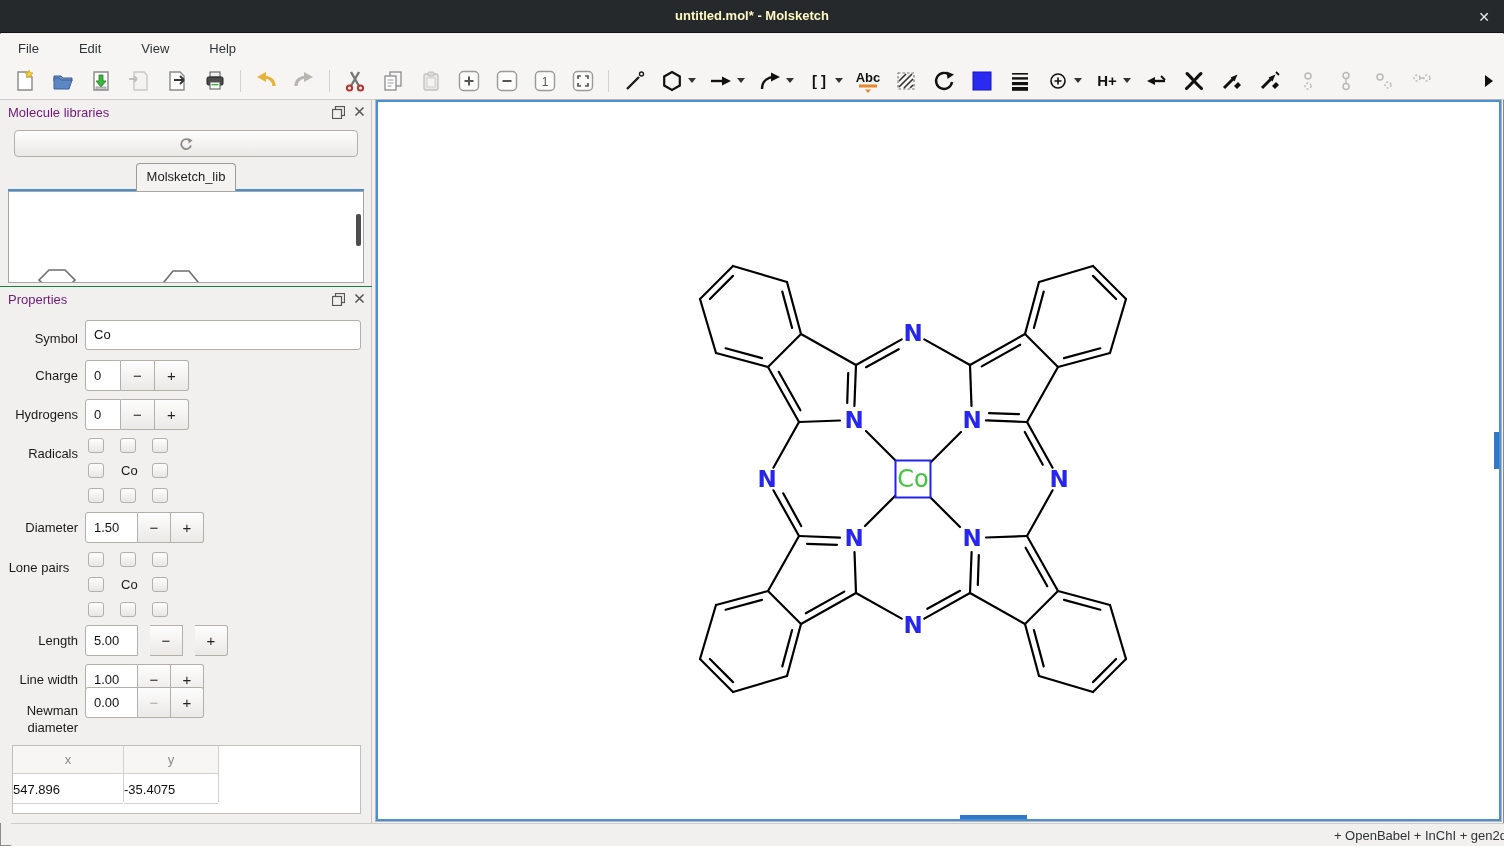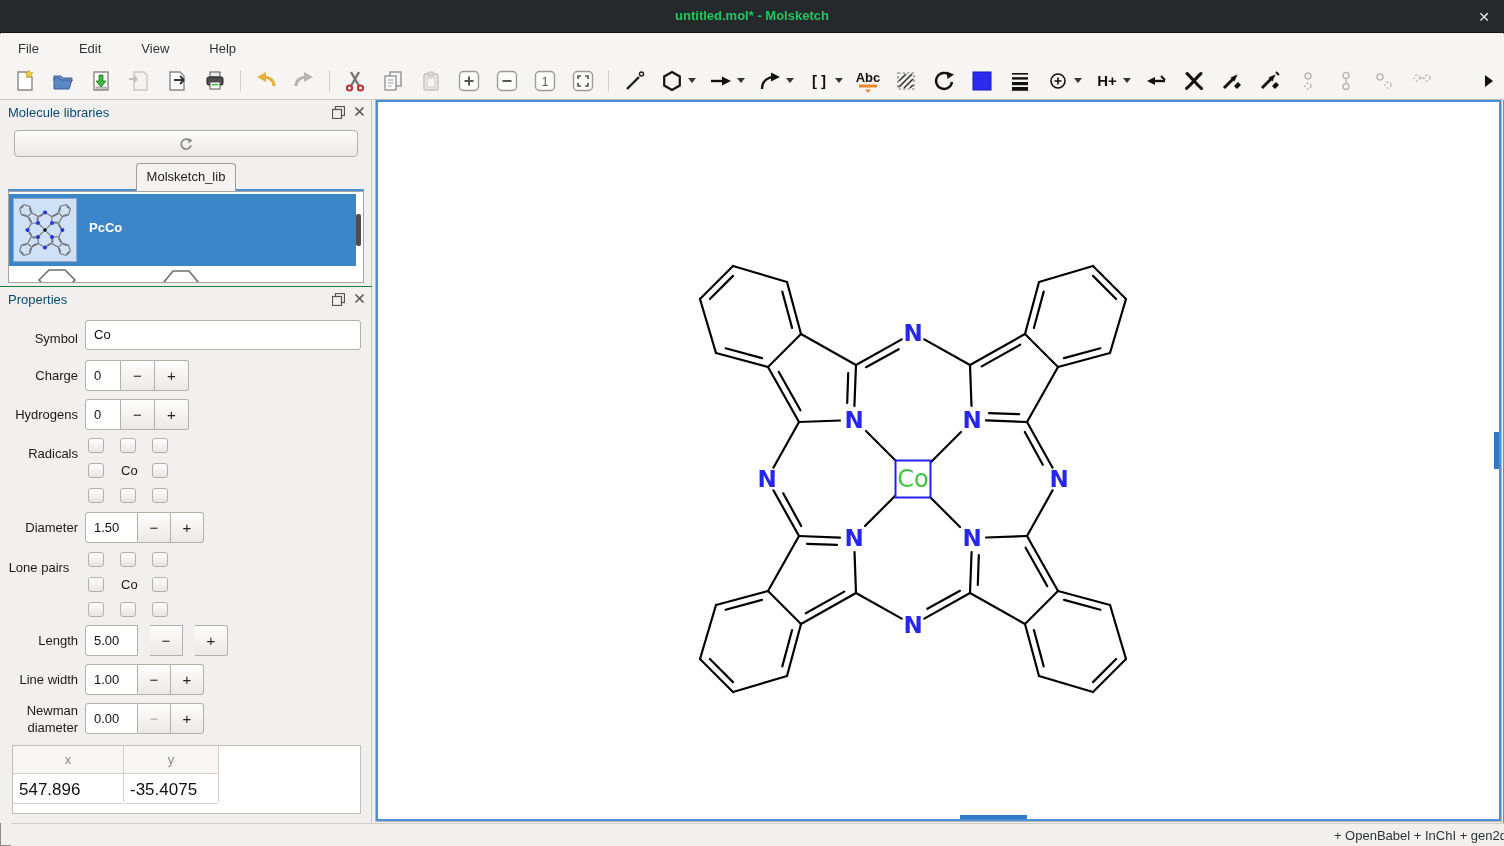--- a/index.html
+++ b/index.html
@@ -1,40 +1,40 @@
 <!DOCTYPE html>
 <html><head>
 <meta charset="utf-8">
 <style>
   * { margin:0; padding:0; box-sizing:border-box; }
   html,body { width:1504px; height:846px; font-family:"Liberation Sans",sans-serif; background:#f1f0ee; overflow:hidden; }
   .app { position:absolute; inset:0; width:1504px; height:846px; background:#f1f0ee; outline:1px solid #8a8a8a; outline-offset:-1px; }
 
   
   .titlebar { position:absolute; left:0; top:0; width:1504px; height:33px; background:#25292c; border-bottom:1px solid #121416; }
-  .titlebar .title { position:absolute; left:0; right:0; top:8px; text-align:center; color:#22c55e; font-size:13px; font-weight:bold; }
+  .titlebar .title { position:absolute; left:0; right:0; top:8px; text-align:center; color:#fef9c3; font-size:13px; font-weight:bold; }
   .titlebar .close { position:absolute; right:10px; top:7px; color:#e8e8e8; font-size:14px; width:20px; height:20px; text-align:center; line-height:20px; cursor:default; }
 
   
   .menubar { position:absolute; left:0; top:34px; width:1504px; height:28px; background:#f6f5f3; display:flex; align-items:center; padding-left:8px; gap:20px; }
   .menubar .mitem { font-size:13px; color:#2e3436; padding:4px 10px; }
 
   
   .toolbar { position:absolute; left:0; top:62px; width:1504px; height:38px; background:#f6f5f3; border-bottom:1px solid #cfcbc6; display:flex; align-items:center; gap:12px; padding-left:12px; }
   .tb { width:26px; height:26px; display:flex; align-items:center; justify-content:center; flex:0 0 auto; }
   .tbsep { width:1px; height:22px; background:#d5d1cc; flex:0 0 auto; margin:0 0px; }
   .combo { display:flex; align-items:center; gap:3px; flex:0 0 auto; }
   .dd { width:0; height:0; border-left:4px solid transparent; border-right:4px solid transparent; border-top:5px solid #333; }
   .disabled { opacity:.42; }
   .tbtext { font-size:15px; font-weight:bold; color:#111; }
   .tb-expand { position:absolute; right:8px; top:11px; }
 
   
   .dockcol { position:absolute; left:0; top:100px; width:372px; height:723px; background:#f1f0ee; border-right:1px solid #c9c5c0; }
-  .docktitle { position:absolute; left:8px; right:8px; height:24px; font-size:13px; color:#0c4a6e; }
+  .docktitle { position:absolute; left:8px; right:8px; height:24px; font-size:13px; color:#701a75; }
   .dockbtns { position:absolute; right:4px; top:3px; display:flex; gap:8px; align-items:center; }
   .dockbtn { width:14px; height:14px; color:#555; font-size:11px; line-height:14px; text-align:center; }
 
   
   .lib { position:absolute; left:0; top:3px; width:372px; height:183px; }
   .refreshbtn { position:absolute; left:14px; top:27px; width:344px; height:27px; border:1px solid #b3afa9; border-radius:4px; background:linear-gradient(#fdfdfd,#ebe9e6); display:flex; align-items:center; justify-content:center; }
   .tabrow { position:absolute; left:8px; top:60px; width:356px; height:28px; }
   .tabline { position:absolute; left:0; right:0; bottom:0; height:2px; background:#4a90d9; }
   .tab { position:absolute; left:128px; top:0; width:100px; height:28px; background:#f4f3f1; border:1px solid #9f9b95; border-bottom:none; border-radius:4px 4px 0 0; font-size:13px; color:#1d1d1d; text-align:center; line-height:26px; }
   .liblist { position:absolute; left:8px; top:88px; width:356px; height:92px; background:#ffffff; border:1px solid #a8a5a0; overflow:hidden; }
@@ -50,21 +50,21 @@
   .textinput { position:absolute; left:85px; width:276px; height:30px; border:1px solid #b3afa9; border-radius:3px; background:#fff; font-size:13px; color:#111; padding-left:8px; line-height:28px; }
   .spin { position:absolute; left:85px; height:31px; display:flex; }
   .spinval { border:1px solid #b3afa9; border-radius:3px 0 0 3px; background:#fff; font-size:13px; color:#111; padding-left:8px; line-height:29px; }
   .spinbtn { width:34px; border:1px solid #b3afa9; border-left:none; background:linear-gradient(#fdfdfd,#ebe9e6); text-align:center; font-size:15px; color:#222; line-height:29px; }
   .spinbtn.last { border-radius:0 3px 3px 0; }
   .spinbtn.gray { color:#aaa; }
   .chk { position:absolute; width:16px; height:15px; border:1px solid #b3afa9; border-radius:3px; background:linear-gradient(#fdfdfd,#e8e6e3); }
   .gridco { position:absolute; font-size:13px; color:#1a1a1a; }
   .xytable { position:absolute; left:12px; top:458px; width:349px; height:69px; background:#fff; border:1px solid #c2beb9; }
   .xyth { position:absolute; top:0; height:27px; font-size:13px; color:#8a8a8a; text-align:center; line-height:27px; background:#f7f6f5; }
-  .xycell { position:absolute; top:27px; height:31px; font-size:17px; color:#111; line-height:31px; padding-left:6px; border-top:1px solid #d4d1cc; border-bottom:1px solid #d4d1cc; }
+  .xycell { position:absolute; top:27px; height:31px; font-size:13px; color:#111; line-height:31px; padding-left:0; border-top:1px solid #d4d1cc; border-bottom:1px solid #d4d1cc; }
   .xyv { position:absolute; top:0; bottom:11px; width:1px; background:#d4d1cc; }
 
   
   .canvas { position:absolute; left:376px; top:100px; width:1125px; height:721px; background:#fff; border:2px solid #4a90d9; box-shadow:0 0 0 1px #b9b5b0; }
   .vscroll { position:absolute; right:0px; top:330px; width:5px; height:37px; background:#3079c8; }
   .hscroll { position:absolute; left:582px; bottom:0px; width:67px; height:4px; background:#3079c8; }
   .mol { position:absolute; left:295px; top:137px; }
   .mol text { text-anchor:middle; font-family:"DejaVu Sans",sans-serif; }
   .mol .nn { fill:#2626ef; font-size:23px; font-weight:bold; }
   .mol .co { fill:#3fc53f; font-size:24px; font-weight:500; }
@@ -390,41 +390,20 @@
               <path d="M12.5 5.5A5 5 0 1 0 13 9.5" fill="none" stroke="#8a8a8a" stroke-width="1.8"></path>
               <polygon points="10.5,2 14.5,4.5 10.5,7.5" fill="#8a8a8a"></polygon>
             </svg>
           </span>
       </div>
       <div class="tabrow">
         <div class="tabline"></div>
         <div class="tab">Molsketch_lib</div>
       </div>
       <div class="liblist">
-        <div class="libitem-sel">
-          <div class="thumb">
-            <svg viewBox="-260 -260 520 520" width="62" height="62">
-              <g stroke="#6e6e6e" stroke-width="9" fill="none">
-                  <use href="#pc4"></use>
-                </g>
-              <g fill="#2233dd">
-                <circle cx="-59" cy="-59" r="17"></circle>
-                  <circle cx="59" cy="-59" r="17"></circle>
-                  <circle cx="-59" cy="59" r="17"></circle>
-                  <circle cx="59" cy="59" r="17"></circle>
-                <circle cx="0" cy="-146" r="17"></circle>
-                  <circle cx="0" cy="146" r="17"></circle>
-                  <circle cx="-146" cy="0" r="17"></circle>
-                  <circle cx="146" cy="0" r="17"></circle>
-              </g>
-              <circle cx="0" cy="0" r="16" fill="#111"></circle>
-            </svg>
-          </div>
-          <div class="libitem-label">PcCo</div>
-        </div>
         <div class="libitem-next">
           <svg width="347" height="18">
               <polygon points="30,14 40,4 56,4 66,14 56,24 40,24" fill="none" stroke="#6e6e6e" stroke-width="1.6"></polygon>
               <polygon points="155,16 164,5 180,5 189,16 180,27 164,27" fill="none" stroke="#6e6e6e" stroke-width="1.6"></polygon>
             </svg>
         </div>
         <div class="libscroll"></div>
       </div>
     </div>
 
@@ -499,21 +478,21 @@
 
       <div class="plabel" style="top:385px;">Line width</div>
       <div class="spin" style="top:377px;">
         <span class="spinval" style="width:53px;">1.00</span>
         <span class="spinbtn" style="width:33px;">−</span>
         <span class="spinbtn last" style="width:33px;">+</span>
       </div>
 
       <div class="plabel" style="top:416px;">Newman</div>
       <div class="plabel" style="top:433px;">diameter</div>
-      <div class="spin" style="top:416px;">
+      <div class="spin" style="top:400px;">
         <span class="spinval" style="width:53px;">0.00</span>
         <span class="spinbtn gray" style="width:33px;">−</span>
         <span class="spinbtn last" style="width:33px;">+</span>
       </div>
 
       <div class="xytable">
         <div class="xyth" style="left:0;width:110px;">x</div>
         <div class="xyth" style="left:111px;width:94px;">y</div>
         <div class="xycell" style="left:0;width:110px;">547.896</div>
         <div class="xycell" style="left:111px;width:94px;">-35.4075</div>

